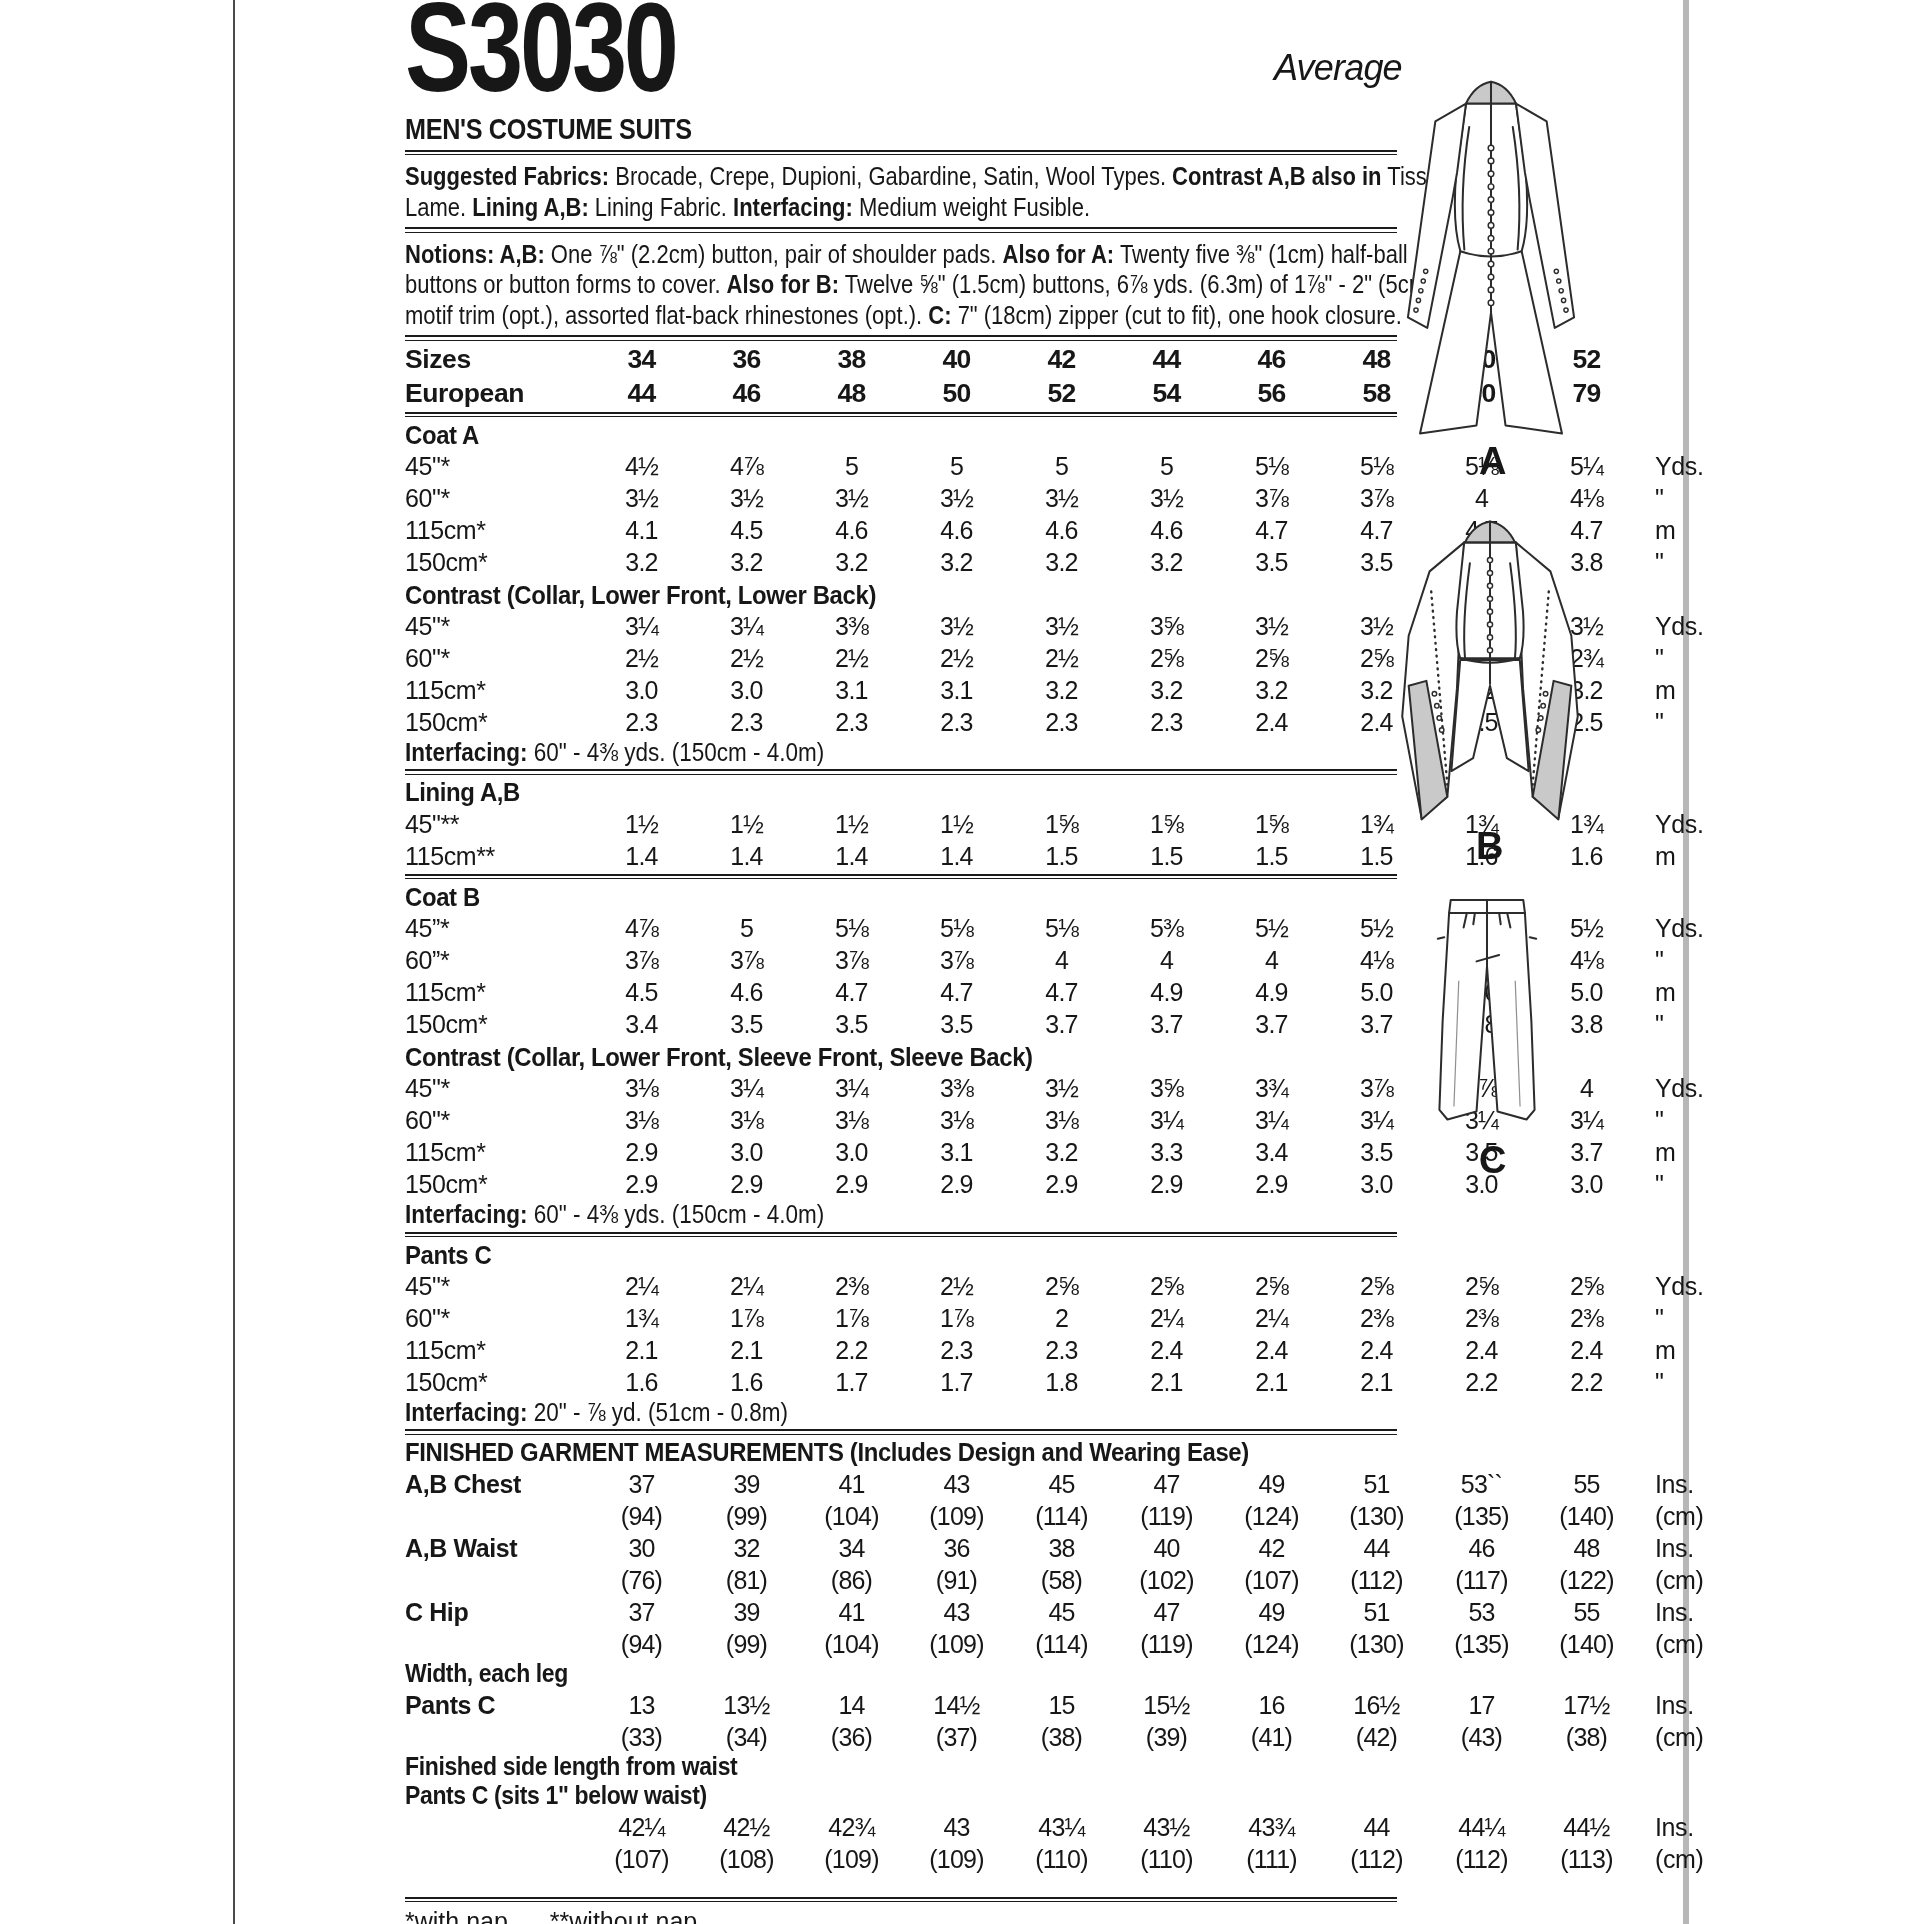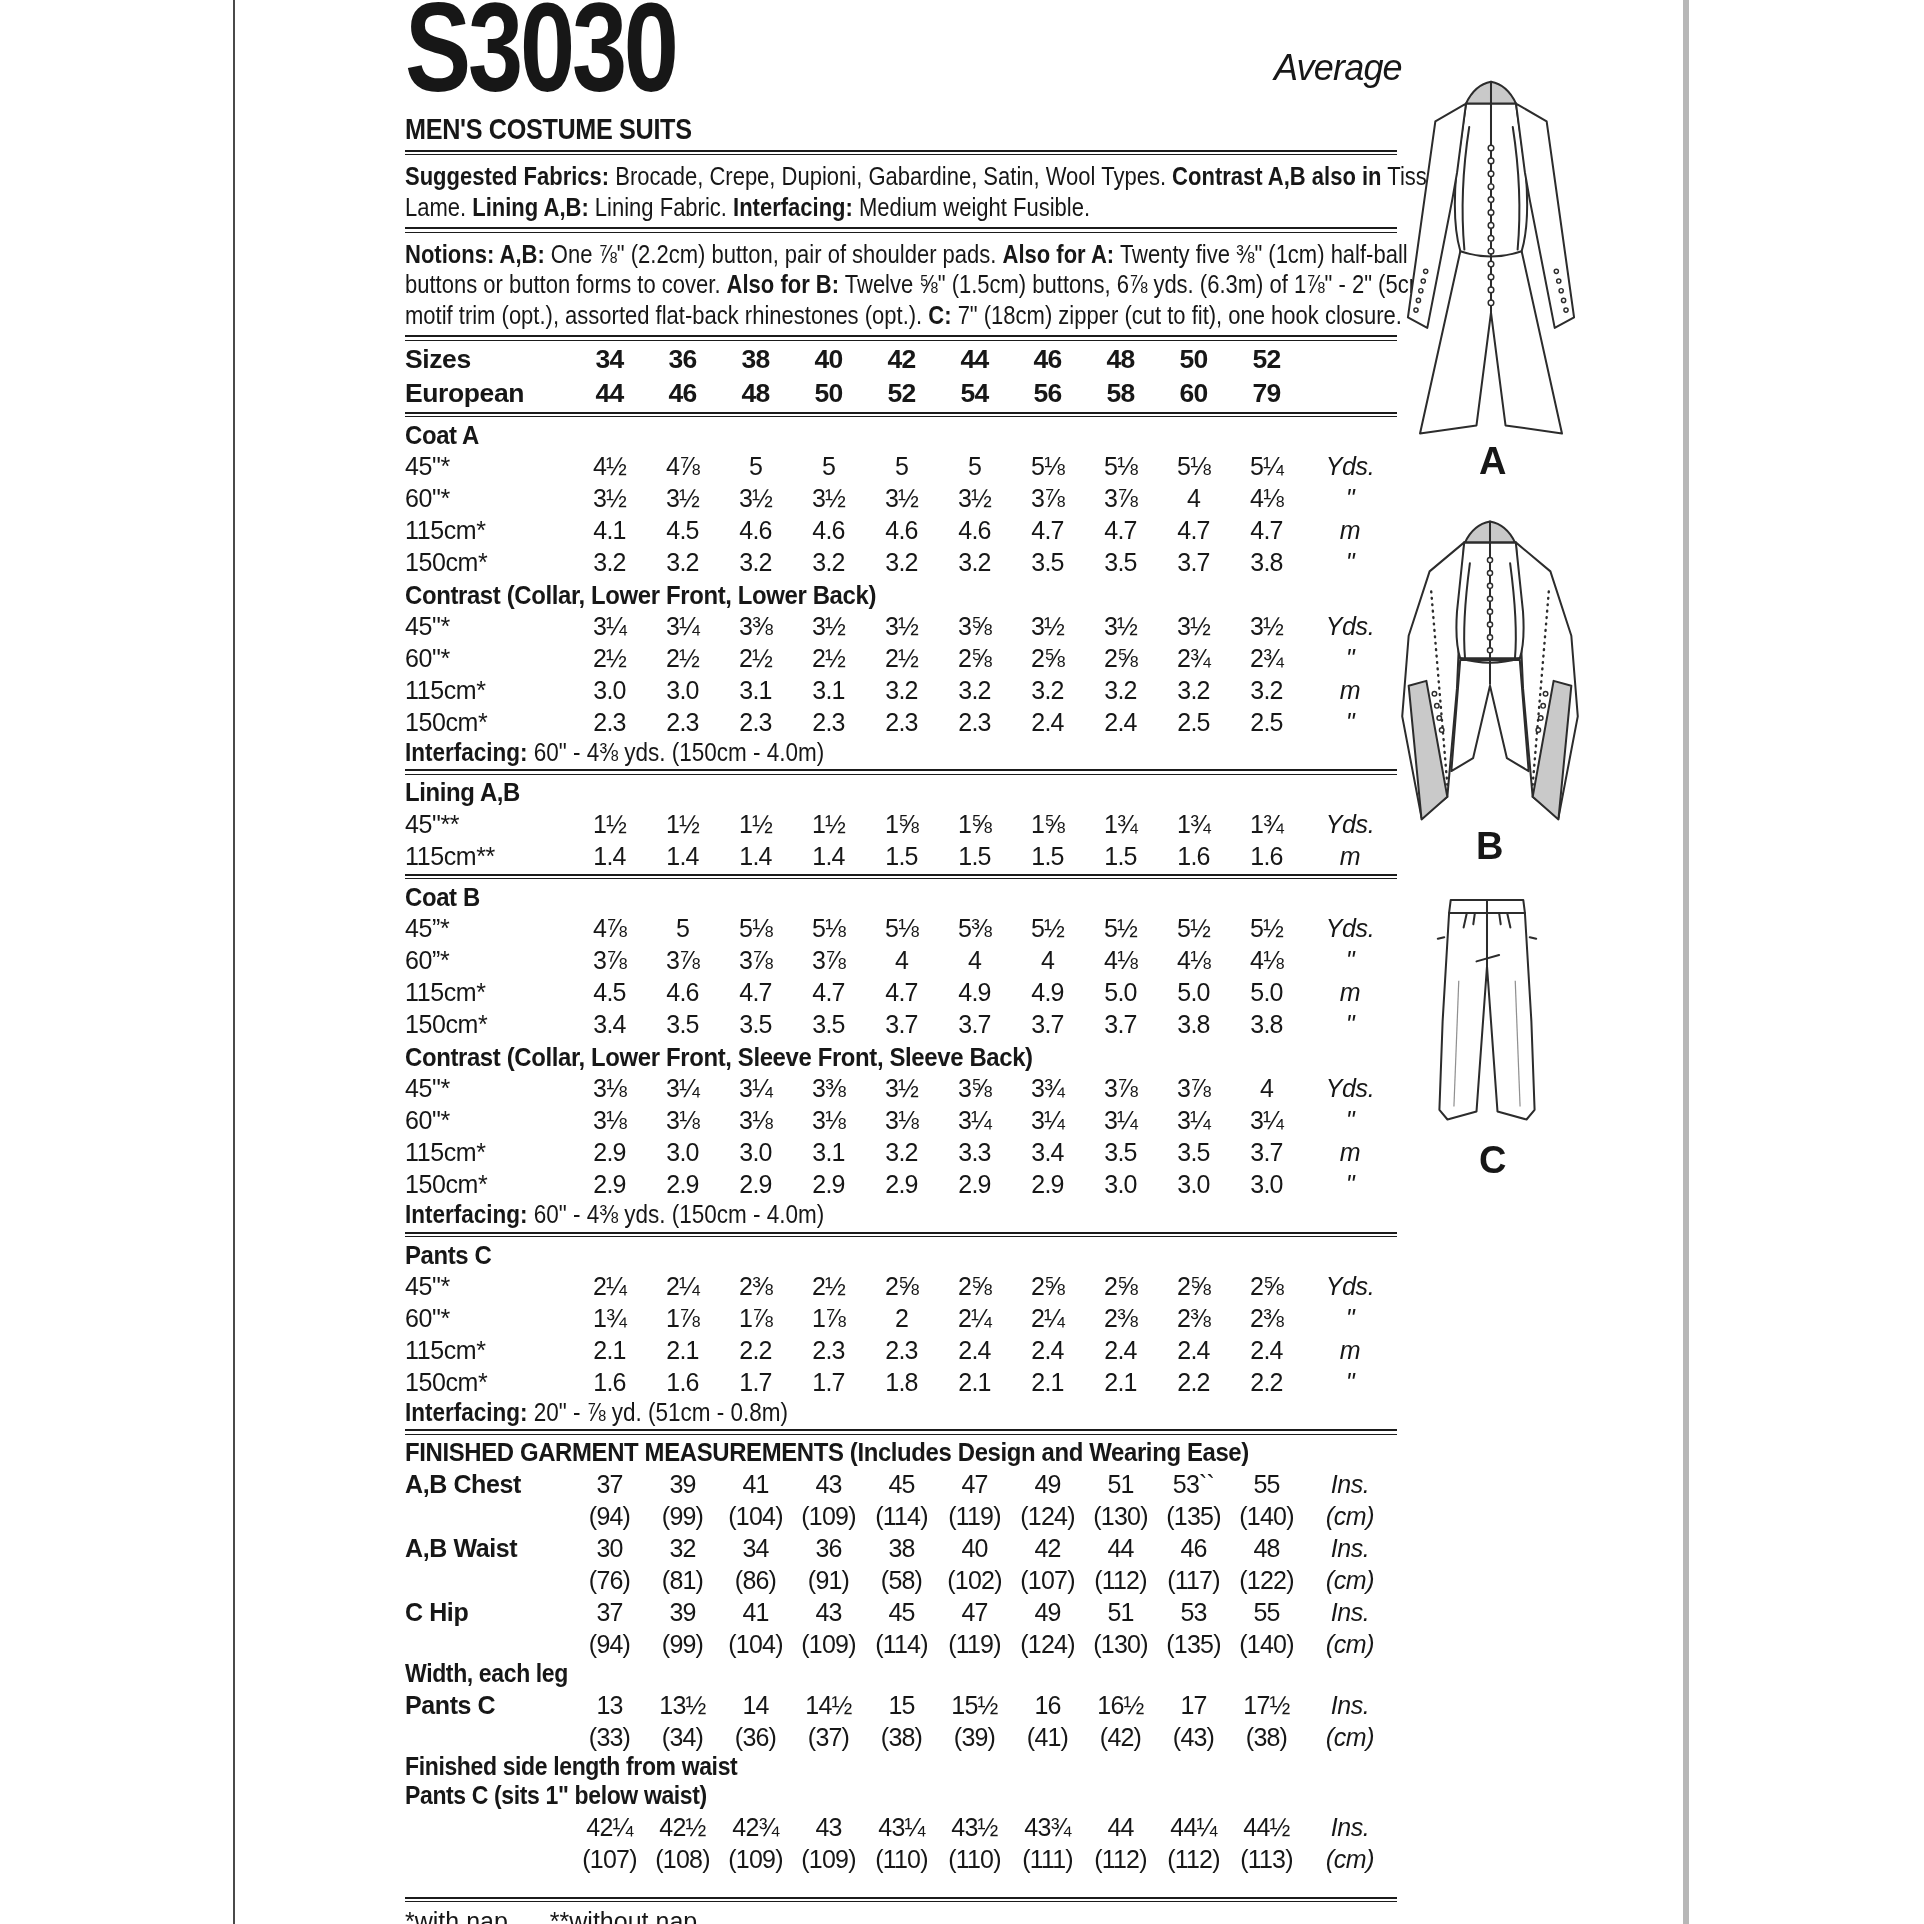--- a/index.html
+++ b/index.html
@@ -15,25 +15,25 @@
   #difficulty{left:1274px;top:47px;font-size:36px;letter-spacing:-0.8px;font-style:italic;}
   #page-title{left:405px;top:112px;font-size:30px;font-weight:700;letter-spacing:-0.4px;
               transform:scaleX(0.84);transform-origin:0 50%;white-space:nowrap;}
   
   #doc-flow{left:405px;top:148px;width:992px;}
   .rule{height:2.4px;border-top:2.4px solid #1b1b1b;border-bottom:1.6px solid #1b1b1b;margin:1.6px 0;}
   .para{padding:4.8px 0 3.2px 0;}
   .pline{height:30.5px;line-height:30.5px;font-size:25px;white-space:nowrap;
          transform:scaleX(0.88);transform-origin:0 50%;}
   .b{font-weight:700;}
-  .row{display:grid;grid-template-columns:168px repeat(10,73px) 1fr;align-items:center;height:32px;}
+  .row{display:grid;grid-template-columns:168px repeat(10,73px) 1fr;align-items:center;height:32px;gap:32px;}
   .row.tall{height:34px;}
   .row .lab{font-size:25px;text-align:left;white-space:nowrap;letter-spacing:-0.4px;}
   .row .cell{font-size:25px;text-align:center;letter-spacing:-0.8px;white-space:nowrap;}
-  .row .unit{font-size:25px;text-align:center;letter-spacing:-0.4px;font-style:italic;}
+  .row .unit{font-size:25px;text-align:center;letter-spacing:-0.4px;}
   .row.boldrow .lab,.row.boldrow .cell{font-weight:700;font-size:26.5px;}
   .sec-h{height:32px;line-height:32px;font-size:26px;font-weight:700;letter-spacing:-0.4px;
          transform:scaleX(0.92);transform-origin:0 50%;white-space:nowrap;}
   .note{height:29px;line-height:27px;font-size:25px;white-space:nowrap;
         transform:scaleX(0.9);transform-origin:0 50%;}
   .subh{height:29px;line-height:27px;font-size:25px;font-weight:700;letter-spacing:-0.4px;
         transform:scaleX(0.92);transform-origin:0 50%;white-space:nowrap;}
   
   .view{position:absolute;}
   .view-label{position:absolute;font-size:38px;font-weight:700;}

